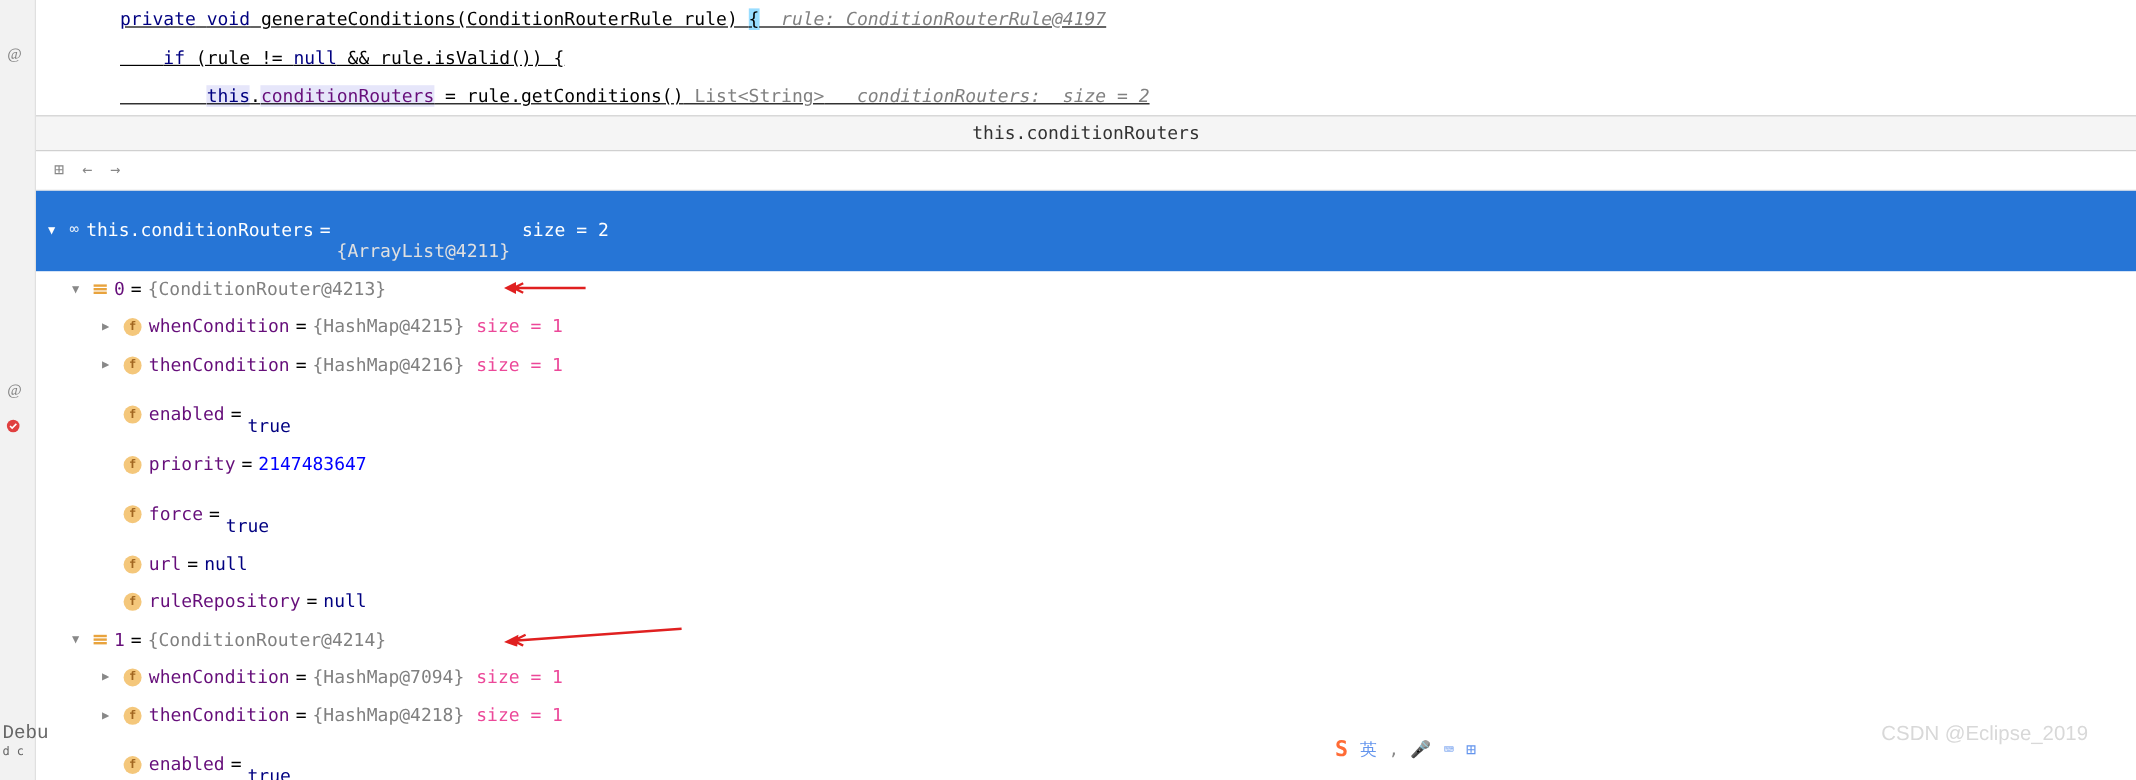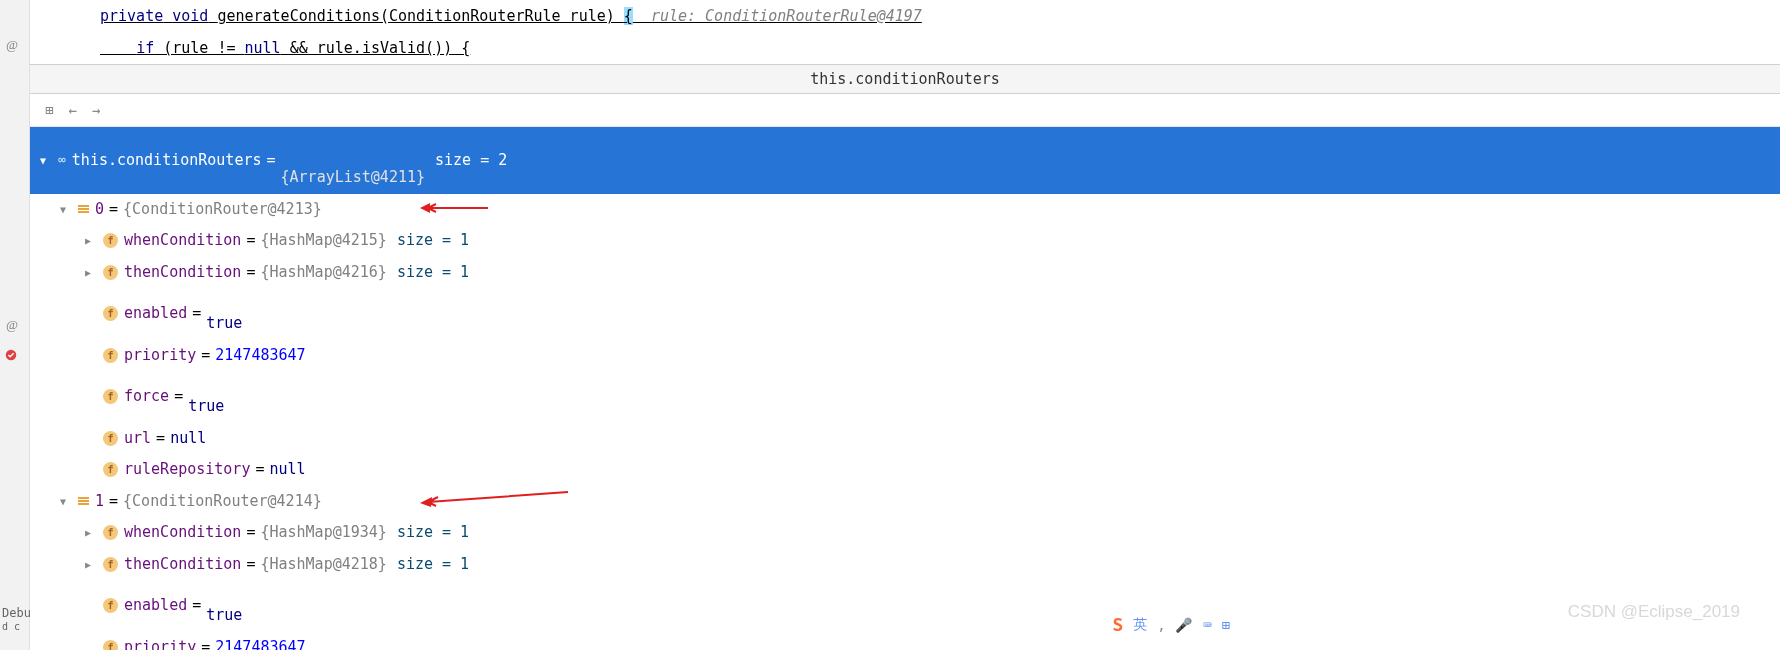--- a/index.html
+++ b/index.html
@@ -3,21 +3,21 @@
   <meta charset="utf-8">
   <style>
     * { margin: 0; padding: 0; box-sizing: border-box; }
     body { font-family: 'Consolas', 'Monaco', monospace; font-size: 15px; background: #fff; color: #000; width: 1780px; overflow: hidden; }
     
     .left-gutter { position: absolute; left: 0; top: 0; width: 30px; height: 650px; background: #f2f2f2; border-right: 1px solid #e0e0e0; }
     .at-icon { position: absolute; left: 6px; font-size: 13px; color: #808080; font-style: italic; font-family: serif; }
     .check-icon { position: absolute; left: 4px; top: 348px; color: #d04040; width: 14px; height: 14px; }
     
     .editor-area { margin-left: 30px; padding-left: 10px; text-decoration: underline; }
-    .debug-label { position: absolute; left: 2px; bottom: 30px; font-size: 12px; color: #666; }
+    .debug-label { position: absolute; left: 2px; bottom: 30px; font-size: 16px; color: #666; font-family: Liberation Mono, monospace; }
     .dc-label { position: absolute; left: 2px; bottom: 18px; font-size: 10px; color: #666; }
     
     .code-line { padding: 4px 0 4px 60px; line-height: 1.6; white-space: pre; }
     .kw { color: #000080; font-weight: normal; }
     .method-name { color: #000000; }
     .this-kw { color: #000080; background: #e6e6fa; }
     .highlighted { background: #e6e6fa; color: #660e7a; }
     .brace-hl { background: #99ddff; }
     .type-hint { color: #808080; }
     .comment-hint { color: #808080; font-style: italic; }
@@ -39,21 +39,21 @@
     .list-icon { display: inline-flex; flex-direction: column; gap: 1px; margin-right: 6px; }
     .list-icon span { width: 11px; height: 2px; background: #e8a33d; }
     .field-icon { display: inline-flex; width: 15px; height: 15px; border-radius: 50%; background: #f4c77b; color: #a06520; font-size: 10px; font-weight: bold; align-items: center; justify-content: center; margin-right: 6px; }
     
     .var-name { color: #660e7a; }
     .selected .var-name { color: #fff; }
     .eq { color: #000; margin: 0 5px; }
     .selected .eq { color: #fff; }
     .obj-ref { color: #808080; }
     .selected .obj-ref { color: #e0e0e0; margin-top: 35px; }
-    .size-txt { color: #0c4a6e; margin-left: 10px; }
+    .size-txt { color: #ec4899; margin-left: 10px; }
     .selected .size-txt { color: #fff; }
     .val-true { color: #000080; margin-top: 20px; }
     .val-num { color: #0000ff; }
     .val-null { color: #000080; }
     
     .arrow-overlay { position: absolute; pointer-events: none; }
     .watermark { position: absolute; right: 40px; bottom: 28px; color: #d8d8d8; font-size: 17px; font-family: Arial, sans-serif; }
     .ime-bar { position: absolute; bottom: 15px; right: 550px; display: flex; gap: 10px; align-items: center; font-size: 14px; color: #6495ed; }
     .sogou-icon { color: #ff6b35; font-weight: bold; font-size: 18px; }
   </style>
@@ -65,20 +65,21 @@
   <div class="at-icon" style="top:317px">@</div>
   <svg class="check-icon" viewBox="0 0 16 16">
       <circle cx="8" cy="8" r="6" fill="#e04040"></circle>
       <path d="M5 8l2 2 4-4" stroke="#fff" stroke-width="1.5" fill="none"></path>
     </svg>
 </div>
 
 <div class="editor-area">
   <div class="code-line"><span class="kw">private</span> <span class="kw">void</span> <span class="method-name">generateConditions</span><span>(ConditionRouterRule rule) </span><span class="brace-hl">{</span><span class="comment-hint">  rule: ConditionRouterRule@4197</span></div>
   <div class="code-line"><span>    </span><span class="kw">if</span><span> (rule != </span><span class="kw">null</span><span> &amp;&amp; rule.isValid()) {</span></div>
+  <div class="code-line"><span>        </span><span class="this-kw">this</span><span>.</span><span class="highlighted">conditionRouters</span><span> = rule.getConditions()</span><span class="type-hint"> List&lt;String&gt;</span><span class="comment-hint">   conditionRouters:  size = 2</span></div>
 </div>
 
 <div class="debugger-header"><span>this.conditionRouters</span></div>
 
 <div class="toolbar">
   <span class="tool-icon">⊞</span>
   <span class="tool-icon">←</span>
   <span class="tool-icon">→</span>
 </div>
 
@@ -177,21 +178,21 @@
         <path d="M0 14 L12 8 L11 18 Z" fill="#e02020"></path>
       </svg>
   </div>
 
   <div id="fields1">
       <div class="tree-row l2">
         <span class="expand">▶</span>
         <span class="field-icon">f</span>
         <span class="var-name">whenCondition</span>
         <span class="eq">=</span>
-        <span class="obj-ref">{HashMap@1934}</span>
+        <span class="obj-ref">{HashMap@7094}</span>
         <span class="size-txt">size = 1</span>
       </div>
       <div class="tree-row l2">
         <span class="expand">▶</span>
         <span class="field-icon">f</span>
         <span class="var-name">thenCondition</span>
         <span class="eq">=</span>
         <span class="obj-ref">{HashMap@4218}</span>
         <span class="size-txt">size = 1</span>
       </div>

